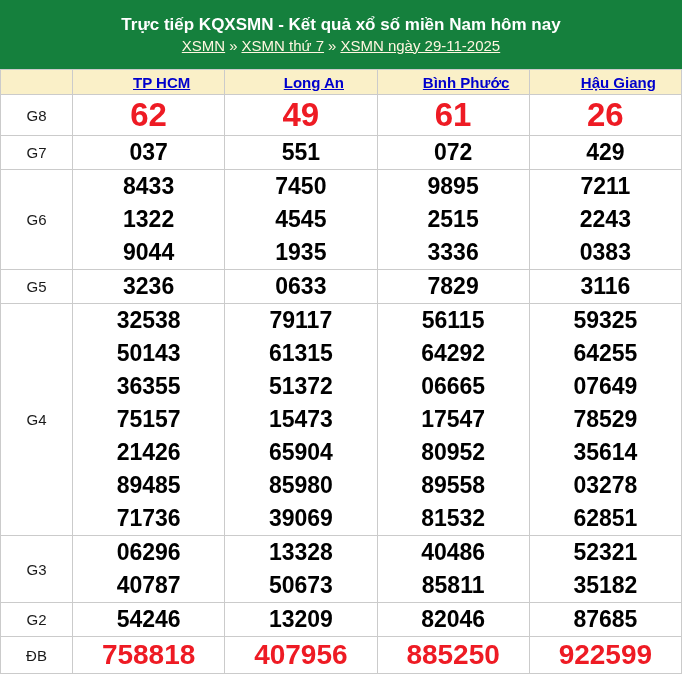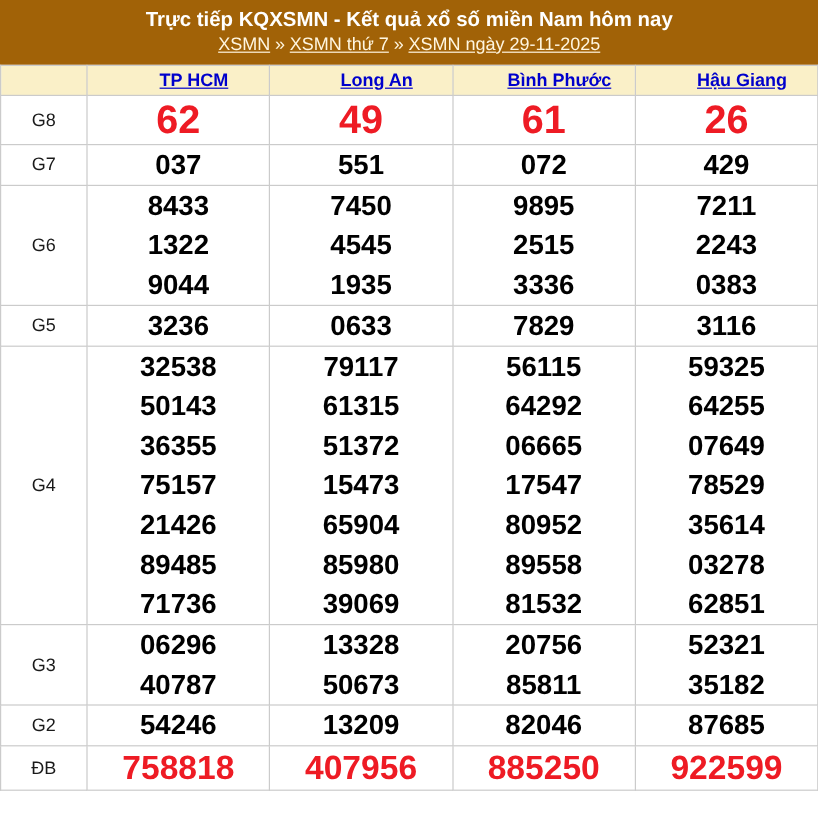--- a/index.html
+++ b/index.html
@@ -6,22 +6,22 @@
     margin: 0;
     padding: 0;
     width: 682px;
     height: 690px;
     overflow: hidden;
     background: #ffffff;
     font-family: "Liberation Sans", sans-serif;
   }
   .banner {
     width: 682px;
-    height: 54px;
-    background: #a16207;
+    height: 69px;
+    background: #15803d;
     display: flex;
     flex-direction: column;
     align-items: center;
     justify-content: center;
     gap: 2px;
   }
   .banner .title {
     color: #ffffff;
     font-weight: bold;
     font-size: 17px;
@@ -223,21 +223,21 @@
         <td class="lbl">G3</td>
         <td class="num">
           <div>06296</div>
           <div>40787</div>
         </td>
         <td class="num">
           <div>13328</div>
           <div>50673</div>
         </td>
         <td class="num">
-          <div>20756</div>
+          <div>40486</div>
           <div>85811</div>
         </td>
         <td class="num">
           <div>52321</div>
           <div>35182</div>
         </td>
       </tr>
       <tr class="style-normal">
         <td class="lbl">G2</td>
         <td class="num">

